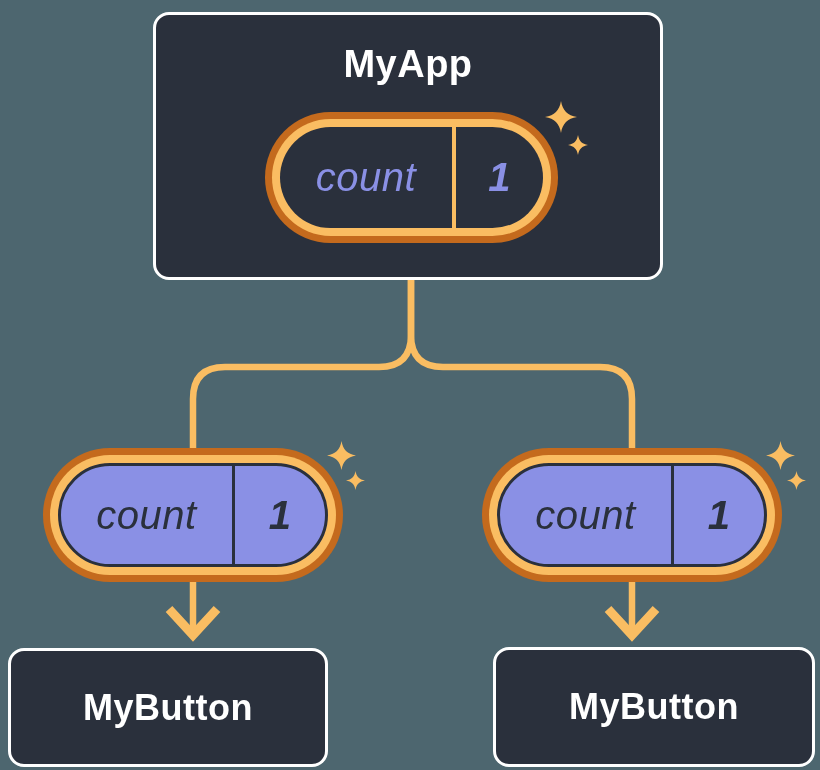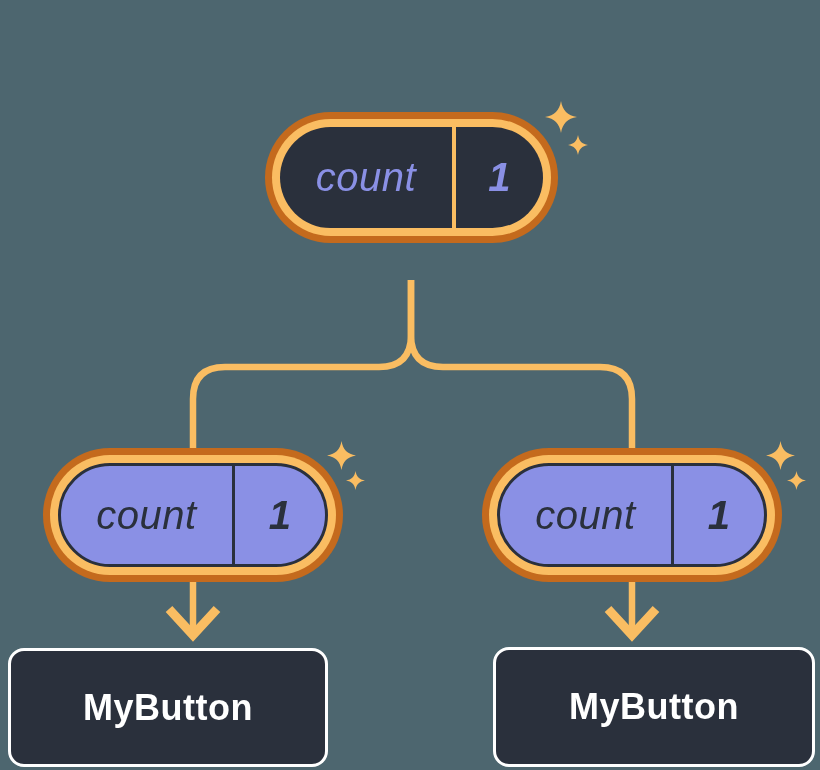--- a/index.html
+++ b/index.html
@@ -100,20 +100,23 @@
 
 <div id="canvas">
 
   <svg id="connectors" width="820" height="770" viewBox="0 0 820 770">
     <path class="line" d="M411,280 L411,335 Q411,367 379,367 L225,367 Q193,367 193,399 L193,632"></path>
     <path class="line" d="M411,280 L411,335 Q411,367 443,367 L600,367 Q632,367 632,399 L632,632"></path>
     <path class="arrowhead" d="M169,609 L193,635 L217,609"></path>
     <path class="arrowhead" d="M608,609 L632,635 L656,609"></path>
   </svg>
 
+  <div class="node" id="myapp-box">
+    <div id="myapp-title">MyApp</div>
+  </div>
 
   <div class="pill-outer" id="pill-root">
     <div class="pill-mid">
       <div class="pill-core dark">
         <div class="pill-cell name">count</div>
         <div class="pill-divider"></div>
         <div class="pill-cell value">1</div>
       </div>
     </div>
   </div>

